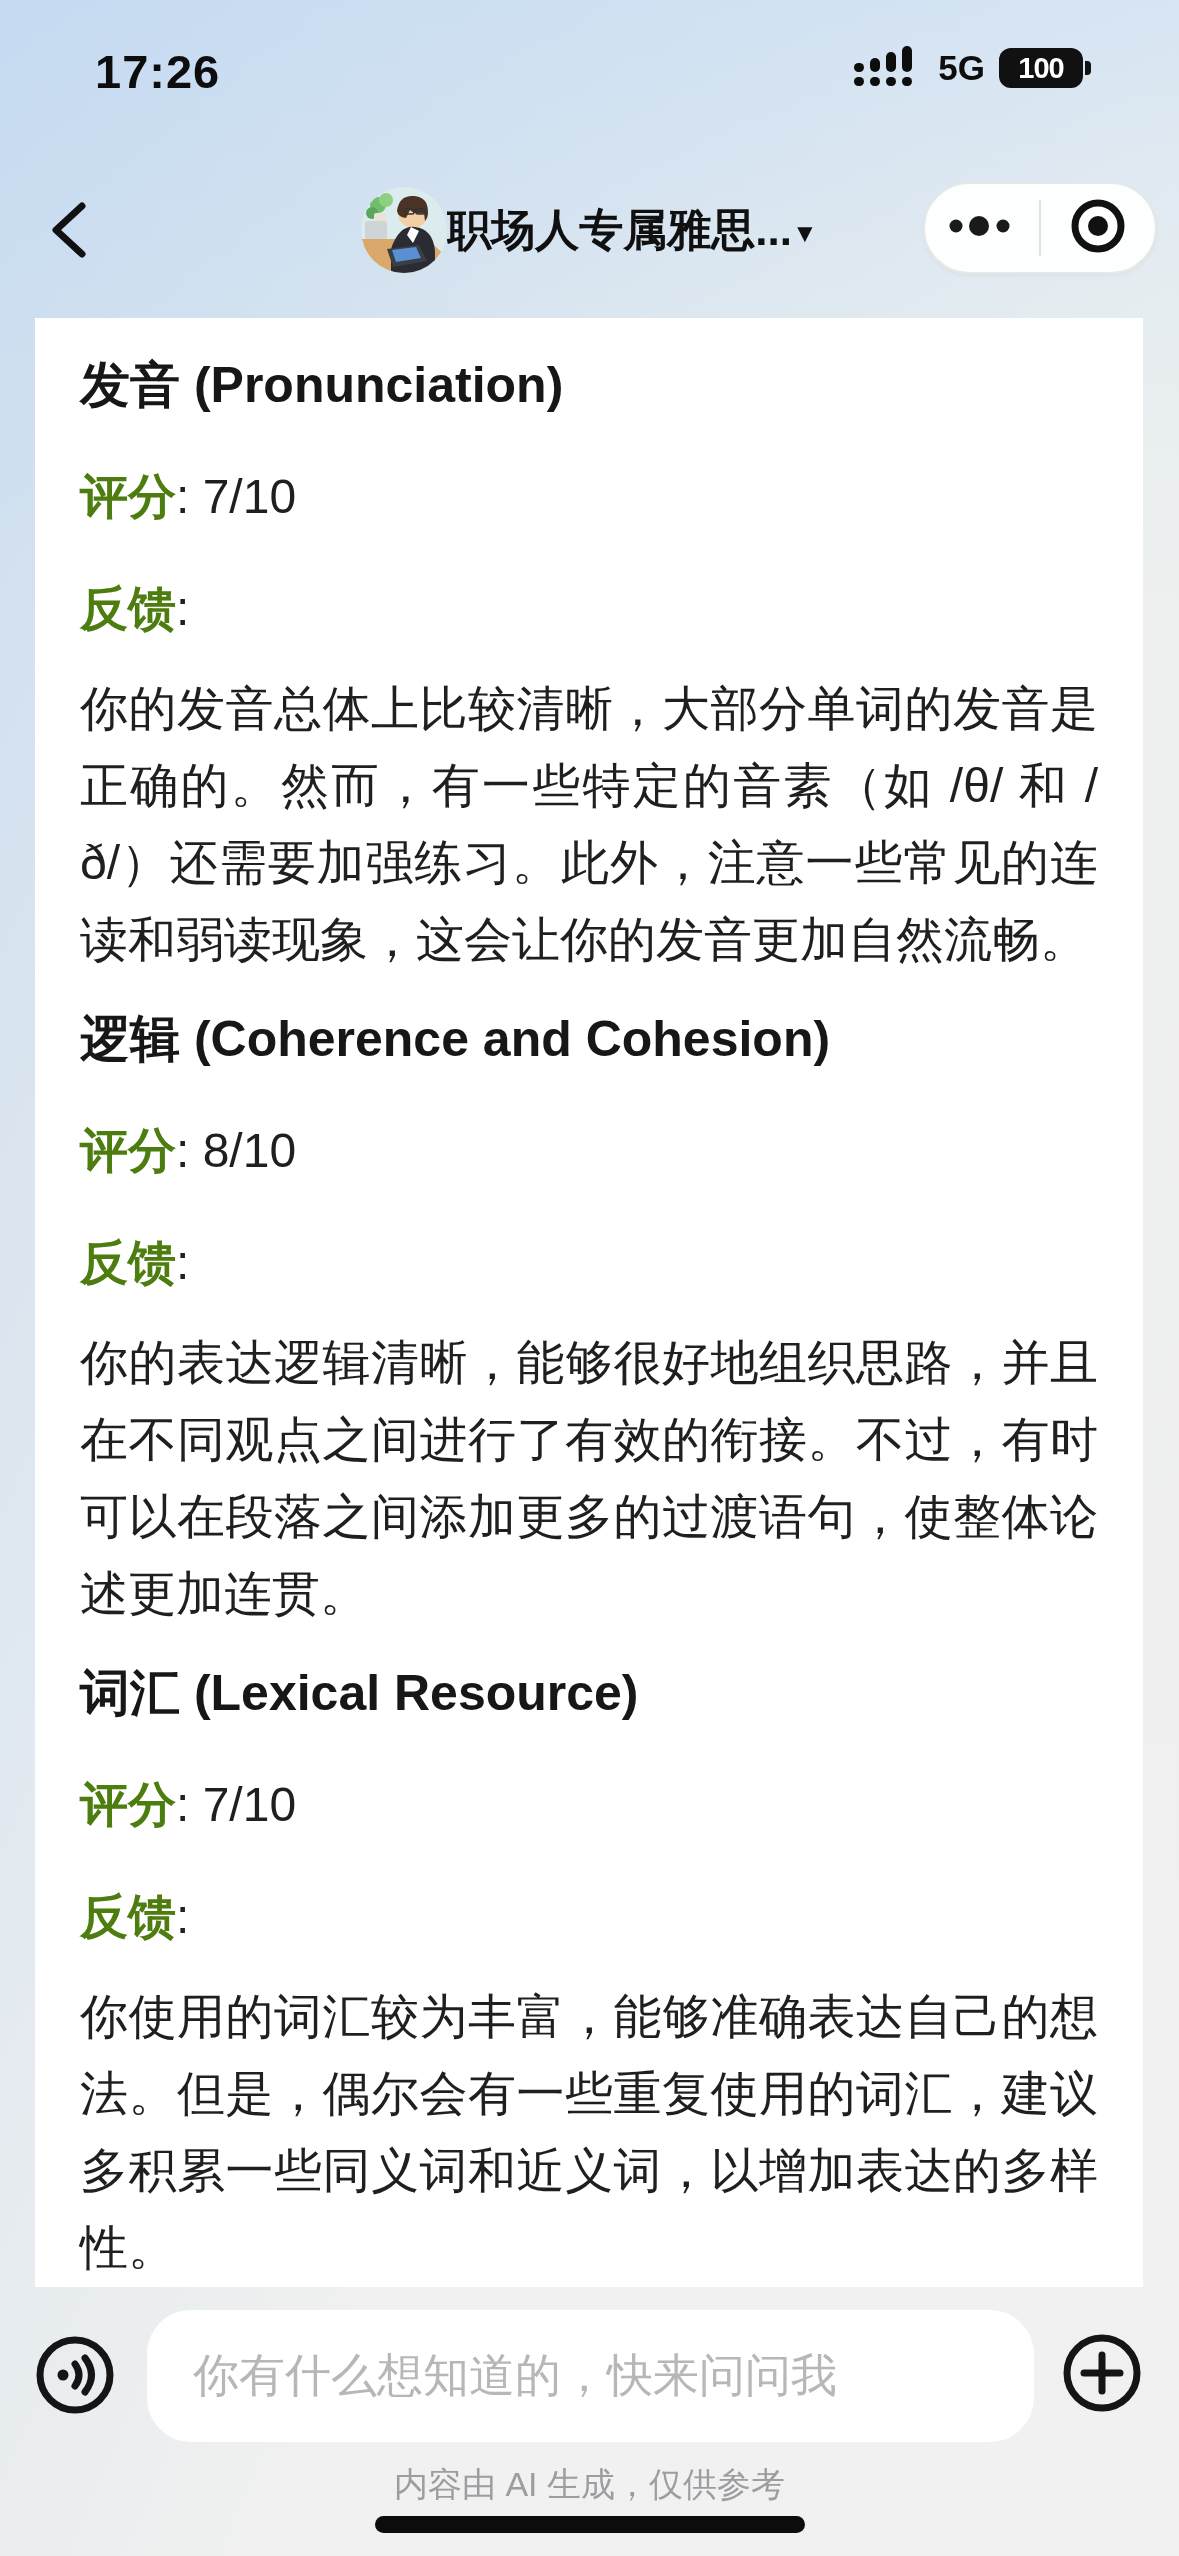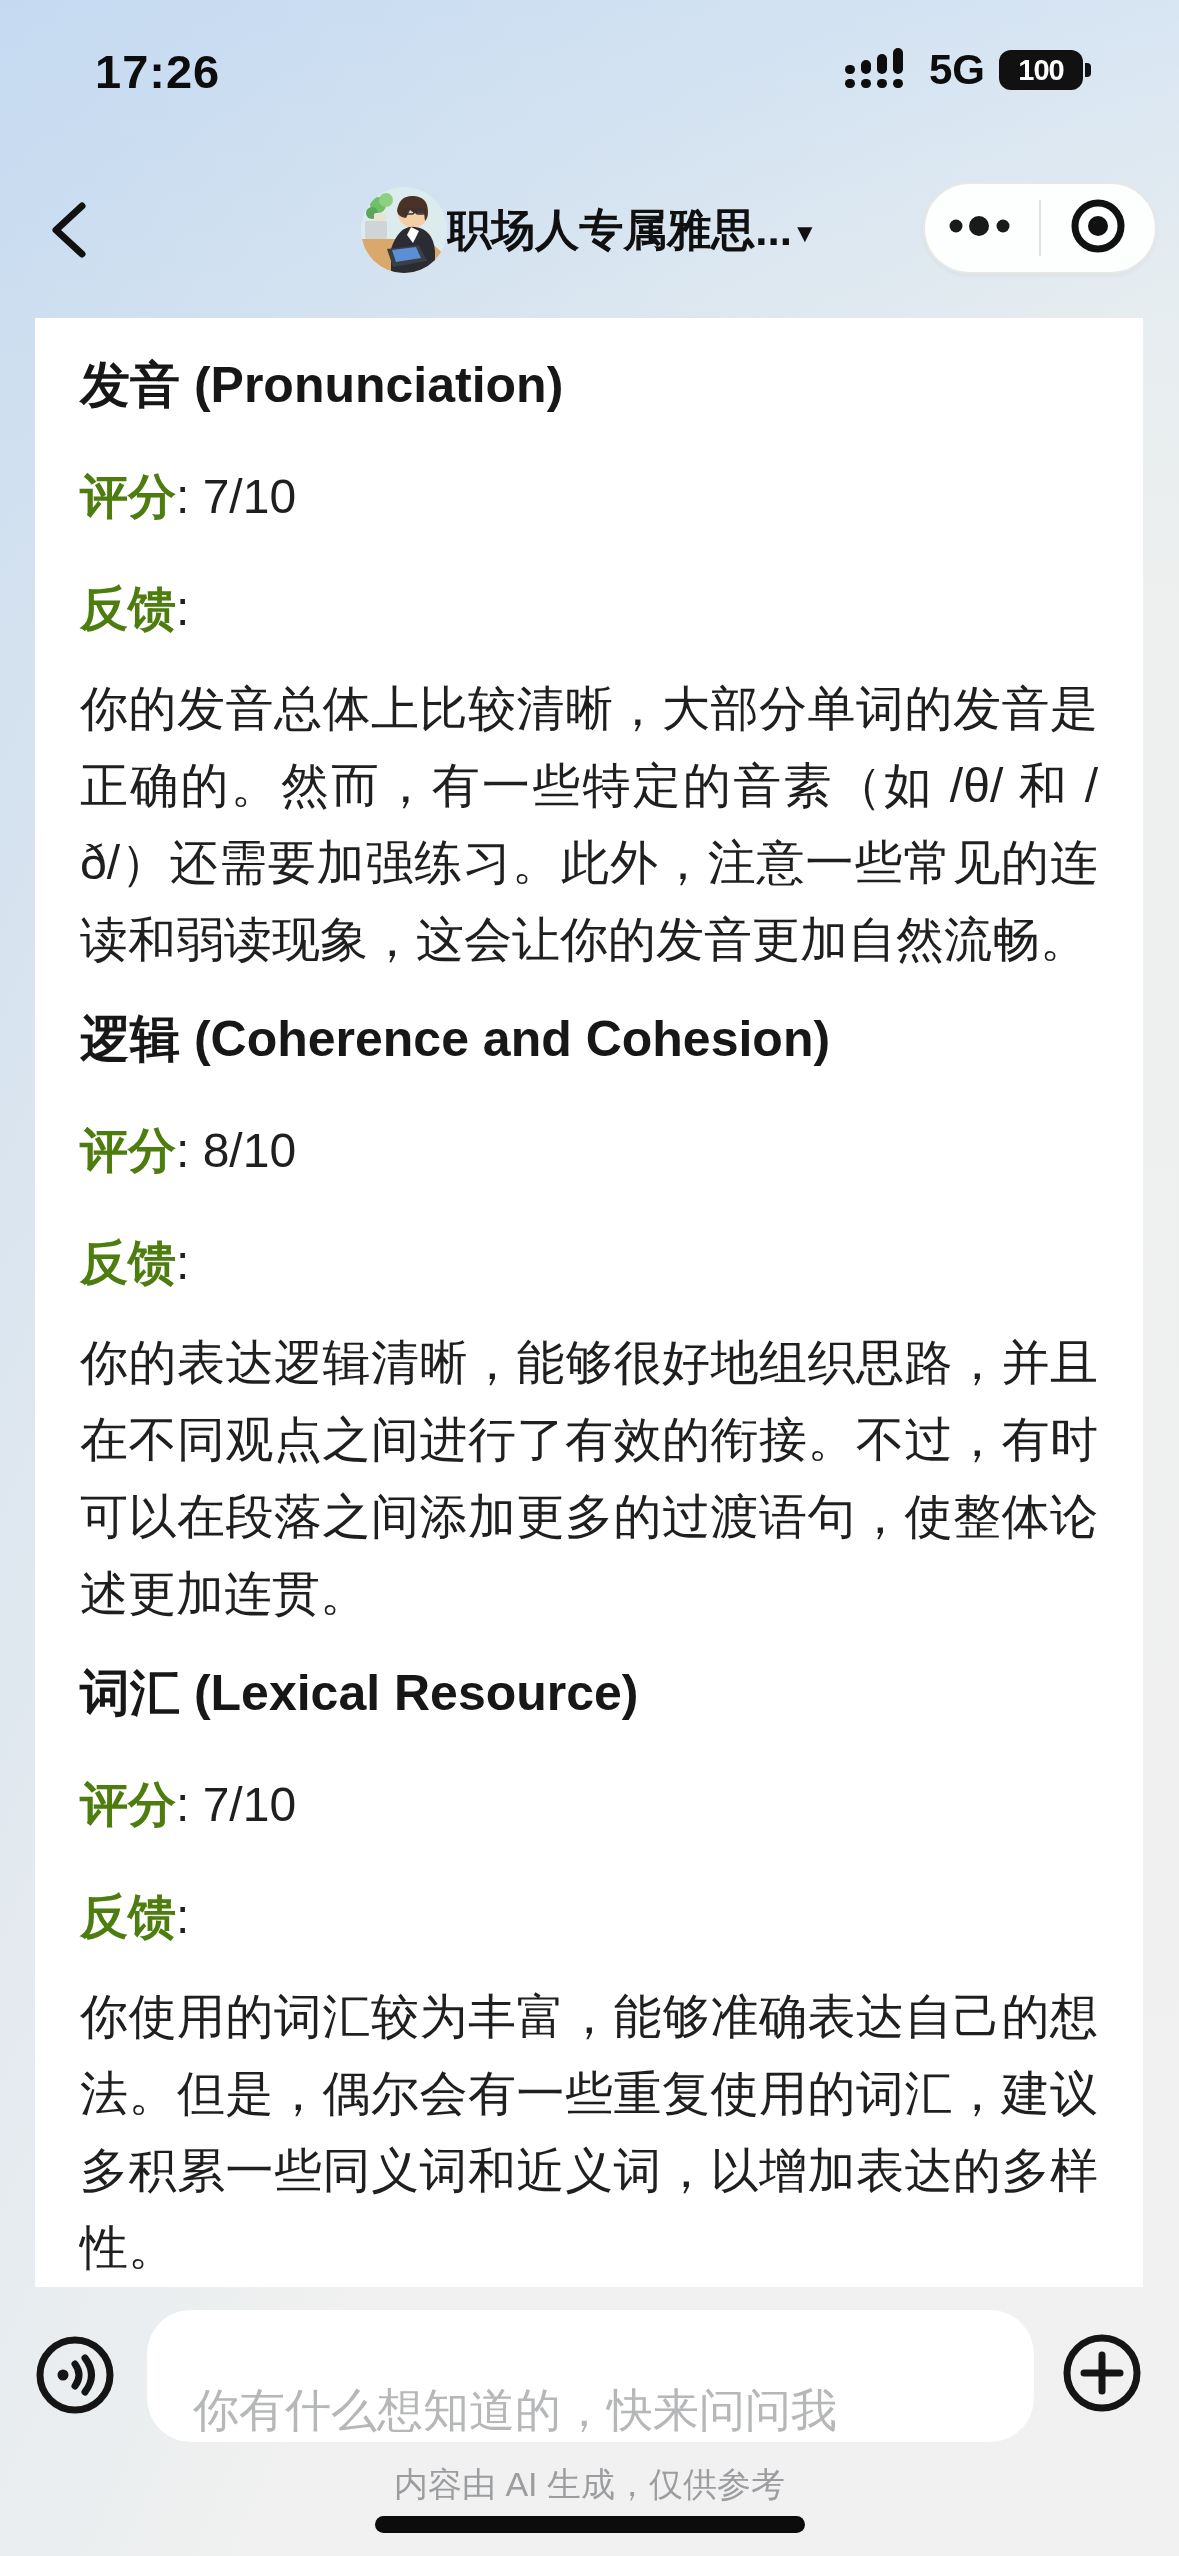--- a/index.html
+++ b/index.html
@@ -17,21 +17,21 @@
   
   .status-bar{position:absolute;top:44px;left:0;right:0;height:60px;}
   .status-time{
     position:absolute;left:95px;top:0;
     font-size:47px;font-weight:700;letter-spacing:1px;color:#0d0d0d;
   }
   .status-right{
     position:absolute;right:96px;top:2px;
     display:flex;align-items:center;gap:14px;
   }
-  .net-label{font-size:42px;font-weight:600;color:#0d0d0d;margin-left:12px;}
+  .net-label{font-size:35px;font-weight:600;color:#0d0d0d;margin-left:12px;}
   .battery{
     position:relative;width:84px;height:40px;background:#111;border-radius:12px;
     display:flex;align-items:center;justify-content:center;
   }
   .battery-val{color:#fff;font-size:29px;font-weight:700;letter-spacing:-1px;}
   .battery-nub{
     position:absolute;right:-8px;top:13px;width:6px;height:14px;
     background:#111;border-radius:0 4px 4px 0;
   }
 
@@ -83,21 +83,21 @@
     font-size:48px;line-height:77px;font-weight:400;color:#1f1f1f;
     text-align:justify;
   }
 
   
   .input-zone{position:absolute;left:0;top:2287px;right:0;bottom:0;}
   .voice-btn{position:absolute;left:35px;top:48px;width:80px;height:80px;cursor:pointer;}
   .input-pill{
     position:absolute;left:147px;top:23px;width:887px;height:132px;
     background:#ffffff;border-radius:44px;
-    display:flex;align-items:flex-end;box-sizing:border-box;padding:0 40px 0 46px;
+    display:flex;align-items:center;box-sizing:border-box;padding:0 40px 0 46px;
     cursor:text;
   }
   .placeholder{font-size:46px;color:#b5b7b8;white-space:nowrap;overflow:hidden;}
   .plus-btn{position:absolute;left:1062px;top:46px;width:80px;height:80px;cursor:pointer;}
   .disclaimer{
     position:absolute;left:0;right:0;top:175px;
     text-align:center;font-size:34px;color:#9b9da0;
   }
   .home-indicator{
     position:absolute;left:50%;transform:translateX(-50%);top:229px;

